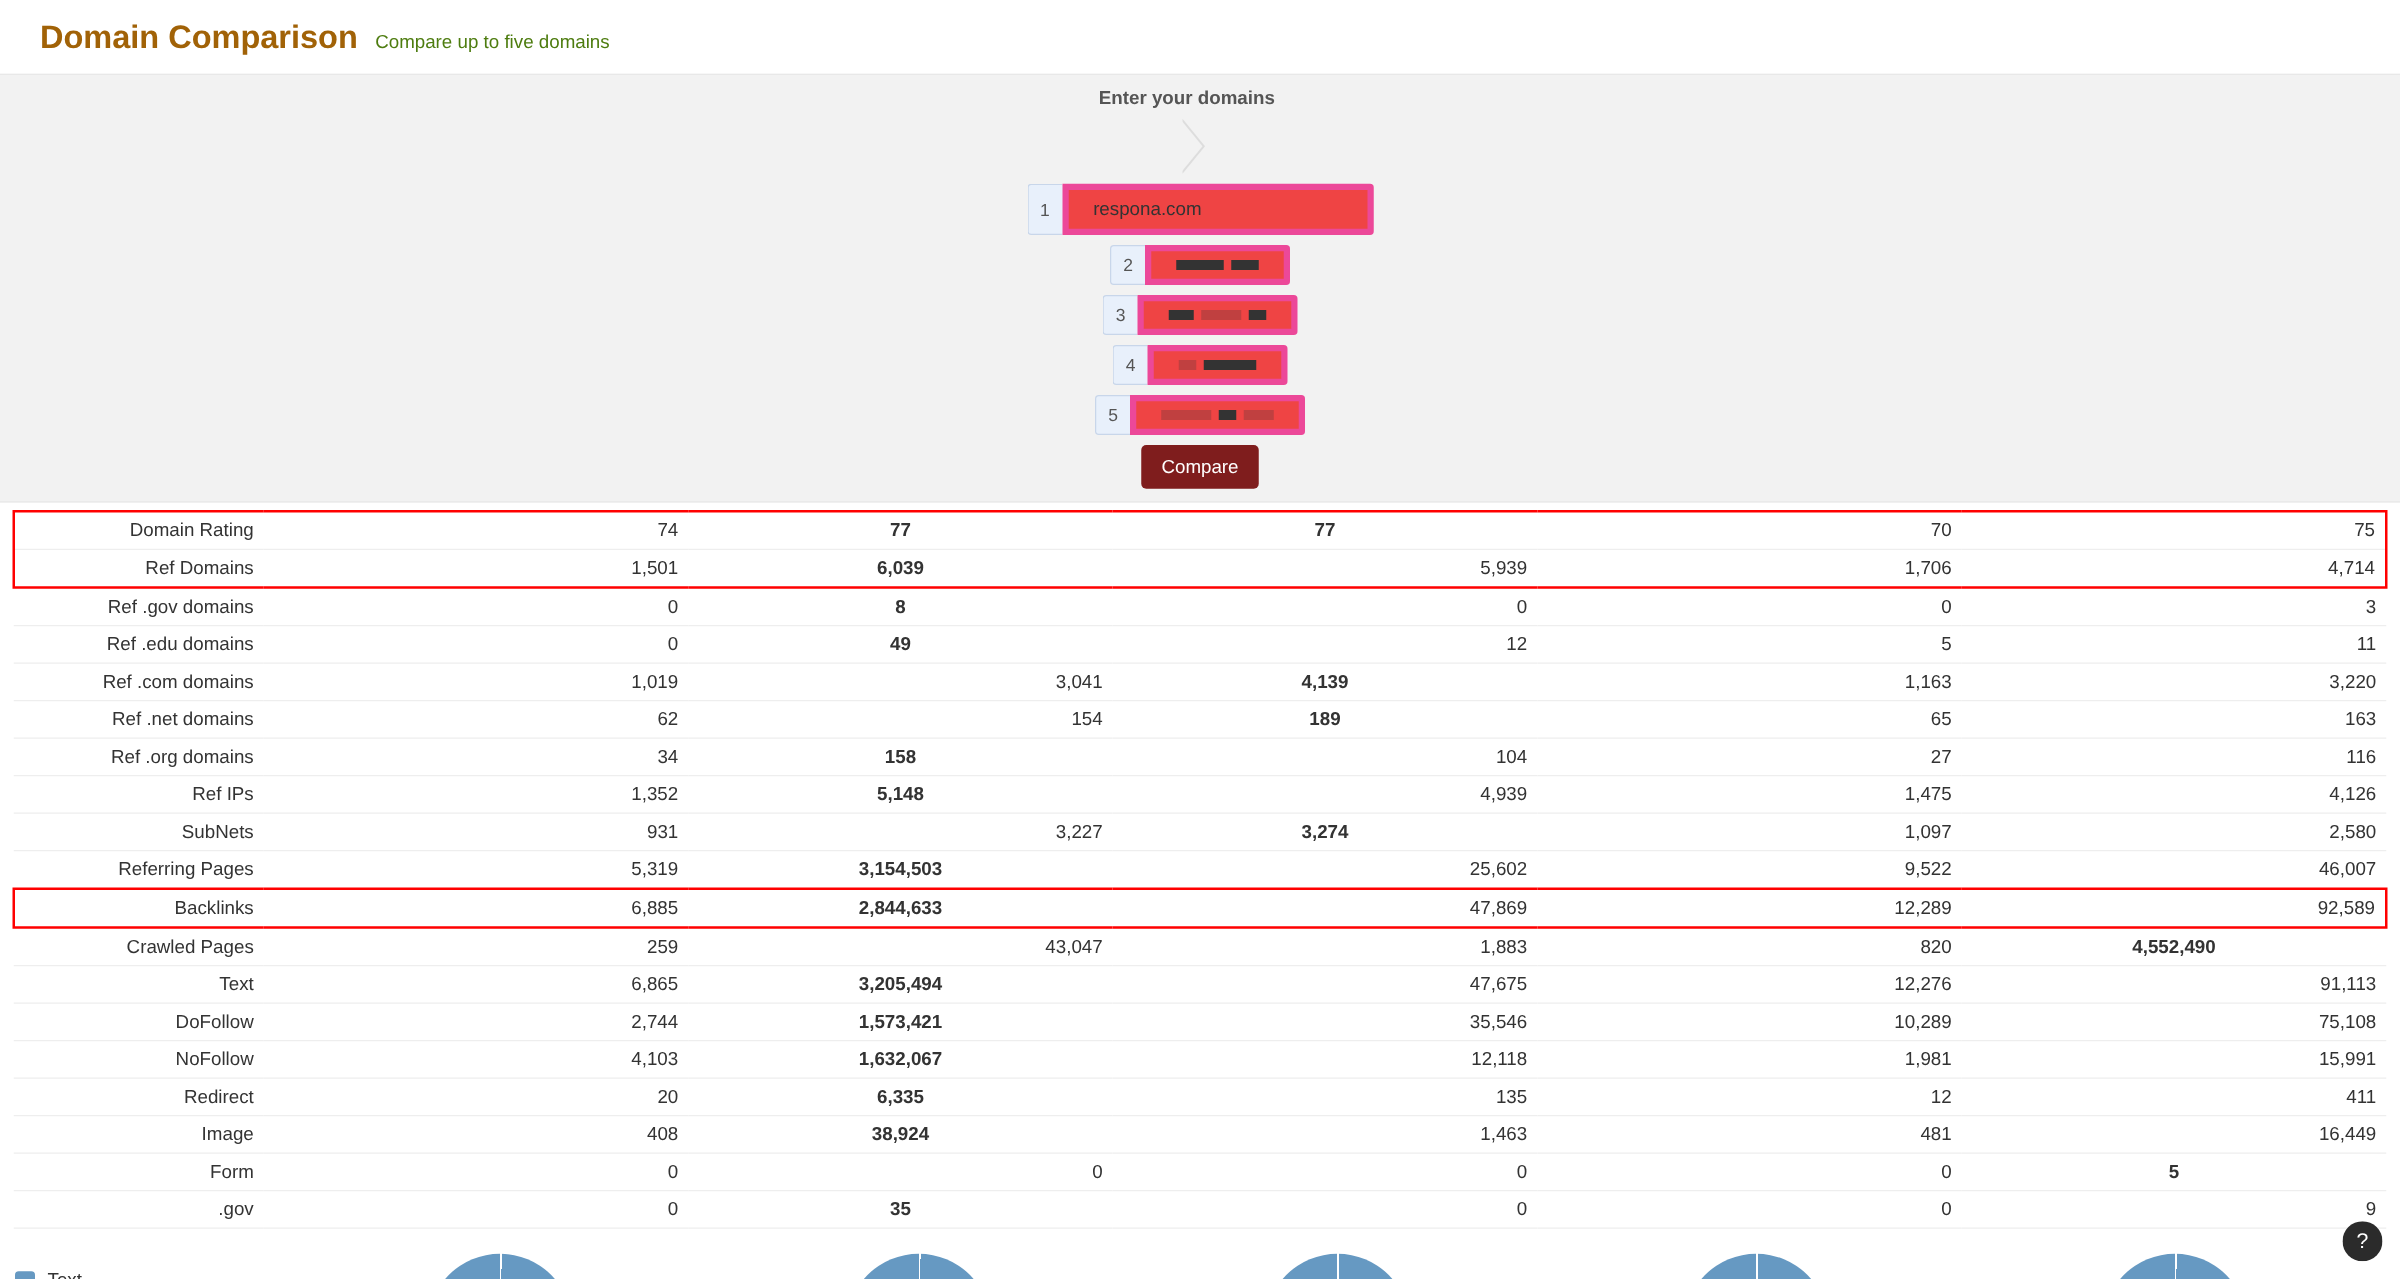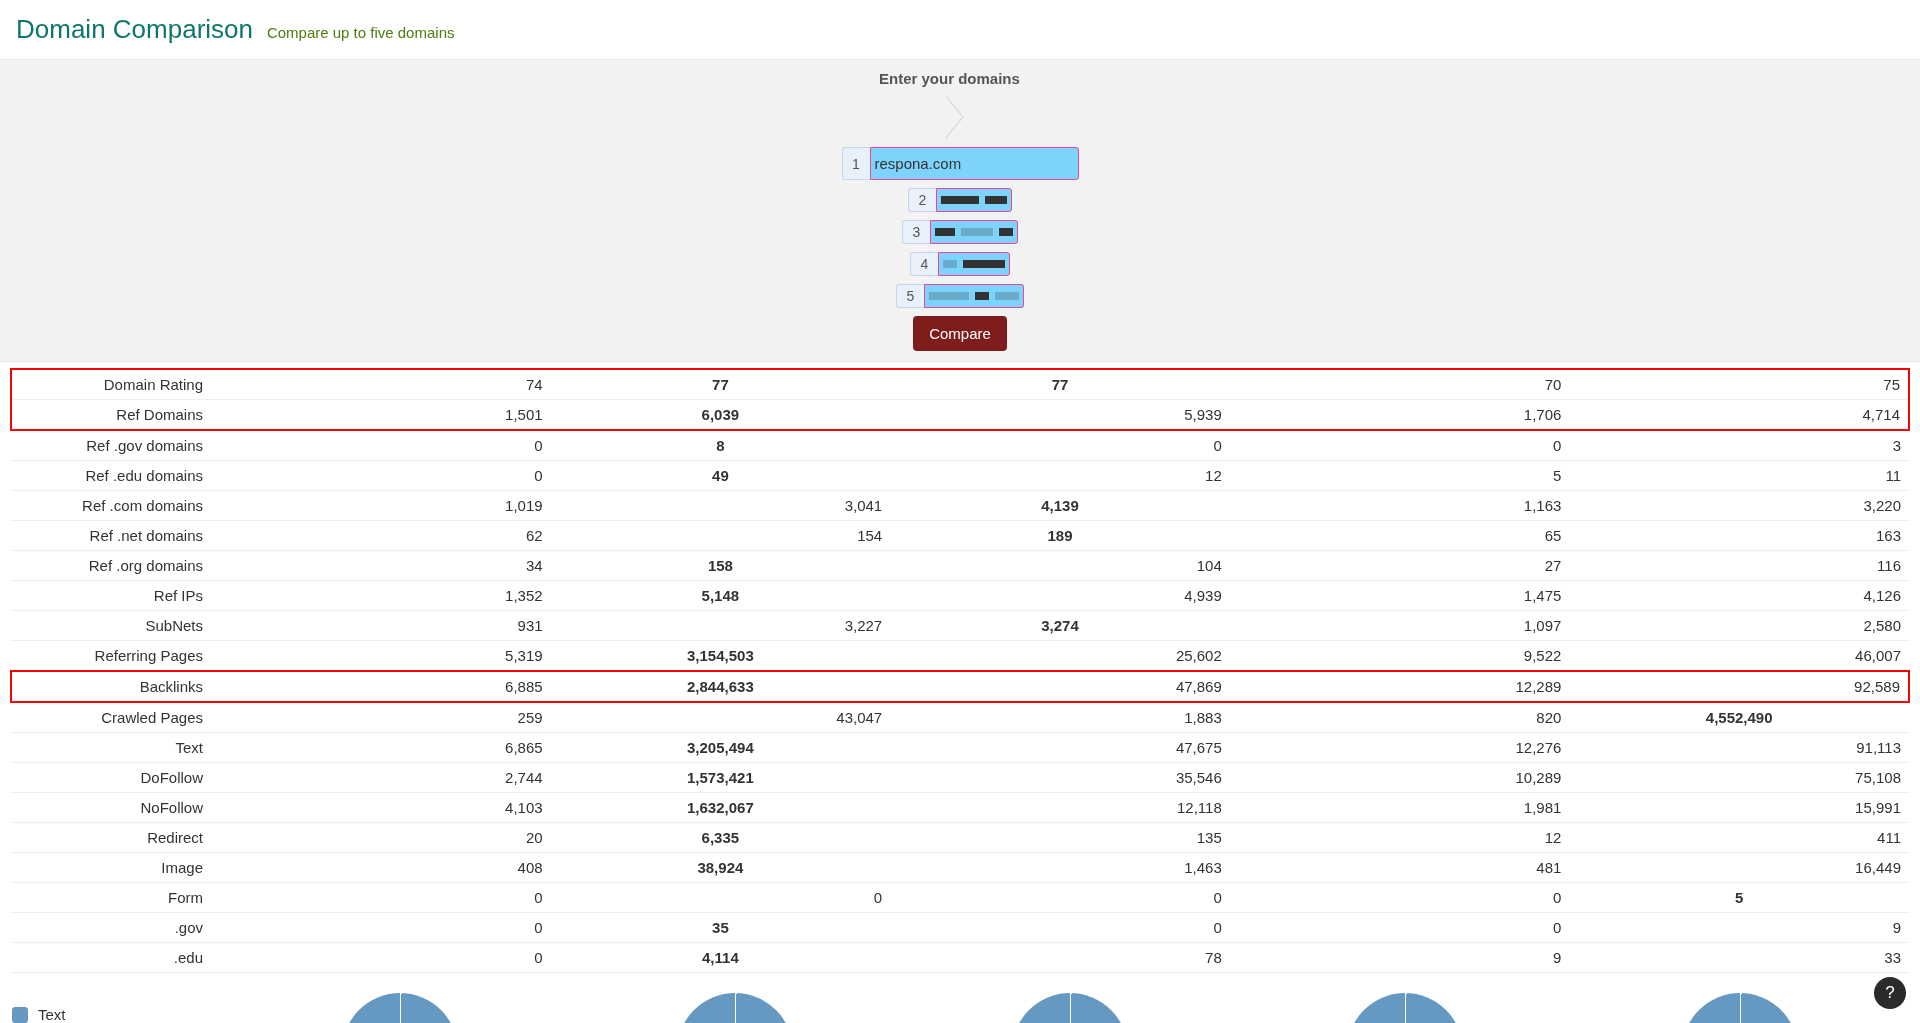--- a/index.html
+++ b/index.html
@@ -7,23 +7,24 @@
     font-family: -apple-system, BlinkMacSystemFont, "Segoe UI", Helvetica, Arial, sans-serif;
     background: #fff;
     color: #333;
     font-size: 14px;
   }
   .header {
     padding: 14px 16px 14px 16px;
   }
   .title {
     font-size: 26px;
-    font-weight: 400;
-    color: #0f766e;
+    font-weight: 700;
+    color: #a16207;
     display: inline-block;
+    margin-left: 16px;
   }
   .subtitle {
     font-size: 15px;
     color: #4d7c0f;
     margin-left: 10px;
     font-weight: 400;
   }
   .domain-bar {
     background: #f2f2f2;
     padding: 10px 12px;
@@ -79,25 +80,25 @@
     width: 28px;
     display: flex;
     align-items: center;
     justify-content: center;
     border-radius: 3px 0 0 3px;
     font-size: 14px;
   }
   .domain-input {
     flex: 1 1 auto;
     min-width: 0;
-    border: 1px solid #ec4899;
+    border: 5px solid #ec4899;
     border-radius: 0 3px 3px 0;
-    padding: 7px 4px;
-    font-size: 15px;
-    background: #7dd3fc;
+    padding: 7px 20px;
+    font-size: 15px;
+    background: #ef4444;
     color: #333;
   }
   .domain-input::placeholder { color: #aaa; }
   .redacted {
     display: flex;
     align-items: center;
     gap: 6px;
     height: 100%;
   }
   .blk { background:#333; height:8px; display:inline-block; }
@@ -389,28 +390,20 @@
           <td class="val">0</td>
           <td class="val bold">5</td>
         </tr>
         <tr>
           <td class="metric">.gov</td>
           <td class="val">0</td>
           <td class="val bold">35</td>
           <td class="val">0</td>
           <td class="val">0</td>
           <td class="val">9</td>
-        </tr>
-        <tr>
-          <td class="metric">.edu</td>
-          <td class="val">0</td>
-          <td class="val bold">4,114</td>
-          <td class="val">78</td>
-          <td class="val">9</td>
-          <td class="val">33</td>
         </tr>
       </tbody>
   </table>
 </div>
 
 <div class="bottom">
   <div class="legend" id="legend">
       <div class="legend-row">
         <span class="swatch" style="background: rgb(102, 153, 194);"></span>
         <span>Text</span>

